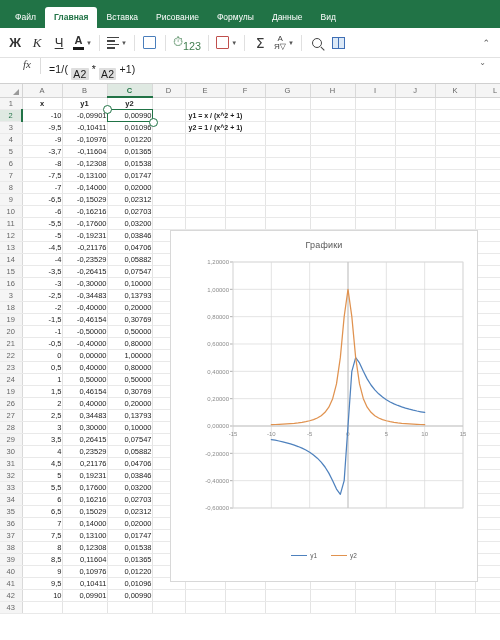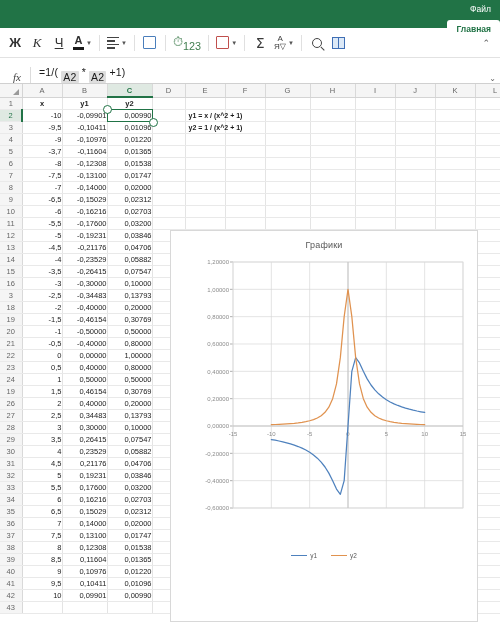--- a/index.html
+++ b/index.html
@@ -11,21 +11,20 @@
   }
   #app { position: relative; width: 500px; height: 640px; }
 
   
   .ribbon-tabs {
     height: 28px;
     background: #217346;
     display: flex;
     align-items: flex-end;
     padding-left: 6px;
-    flex-direction: column;
   }
   .rtab {
     font-size: 8.5px;
     color: #ffffff;
     padding: 5px 9px 6px 9px;
     line-height: 1;
     white-space: nowrap;
     height: 21px;
     display: flex;
     align-items: center;
@@ -94,22 +93,22 @@
     right: -2px; bottom: -4px; transform: rotate(-45deg);
   }
   .collapse-caret { margin-left: auto; font-size: 9px; color: #555; padding-right: 6px; }
 
   
   .formula-bar {
     height: 26px;
     background: #ffffff;
     border-bottom: 1px solid #d0d0d0;
     display: flex;
-    align-items: flex-end;
-    padding: 0 4px;
+    align-items: flex-start;
+    padding: 0 14px;
   }
   .fx-label {
     font-family: "Liberation Serif", serif;
     font-style: italic;
     font-size: 11px;
     color: #444;
     width: 26px;
     text-align: center;
   }
   .fx-divider { width: 1px; height: 16px; background: #dcdcdc; margin-right: 8px; }
@@ -211,21 +210,21 @@
     border: 1.3px solid #217346;
     border-radius: 50%;
     background: #ffffff;
     z-index: 7;
   }
 
   
   .chart-obj {
     position: absolute;
     left: 170px; top: 146px;
-    width: 308px; height: 392px;
+    width: 308px; height: 352px;
     background: #ffffff;
     border: 1px solid #d8d8d8;
     z-index: 5;
   }
   .chart-title {
     text-align: center;
     font-size: 9px;
     color: #595959;
     padding-top: 9px;
     letter-spacing: 0.2px;

